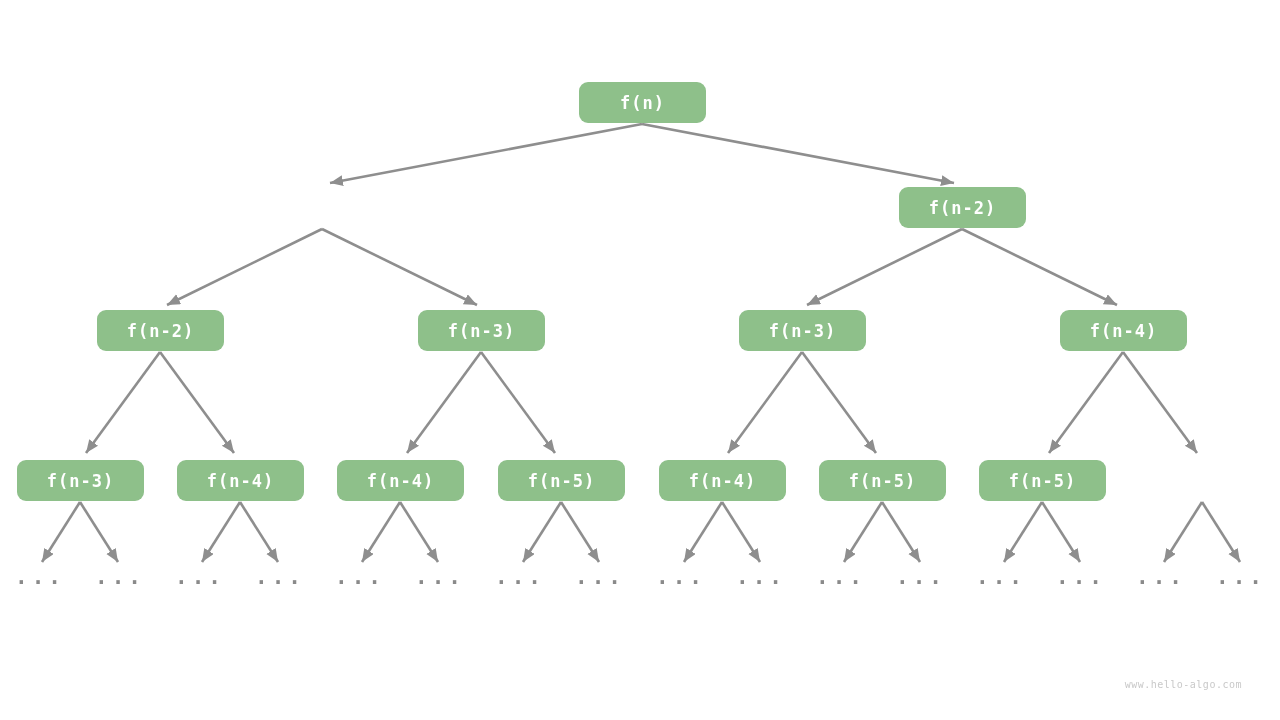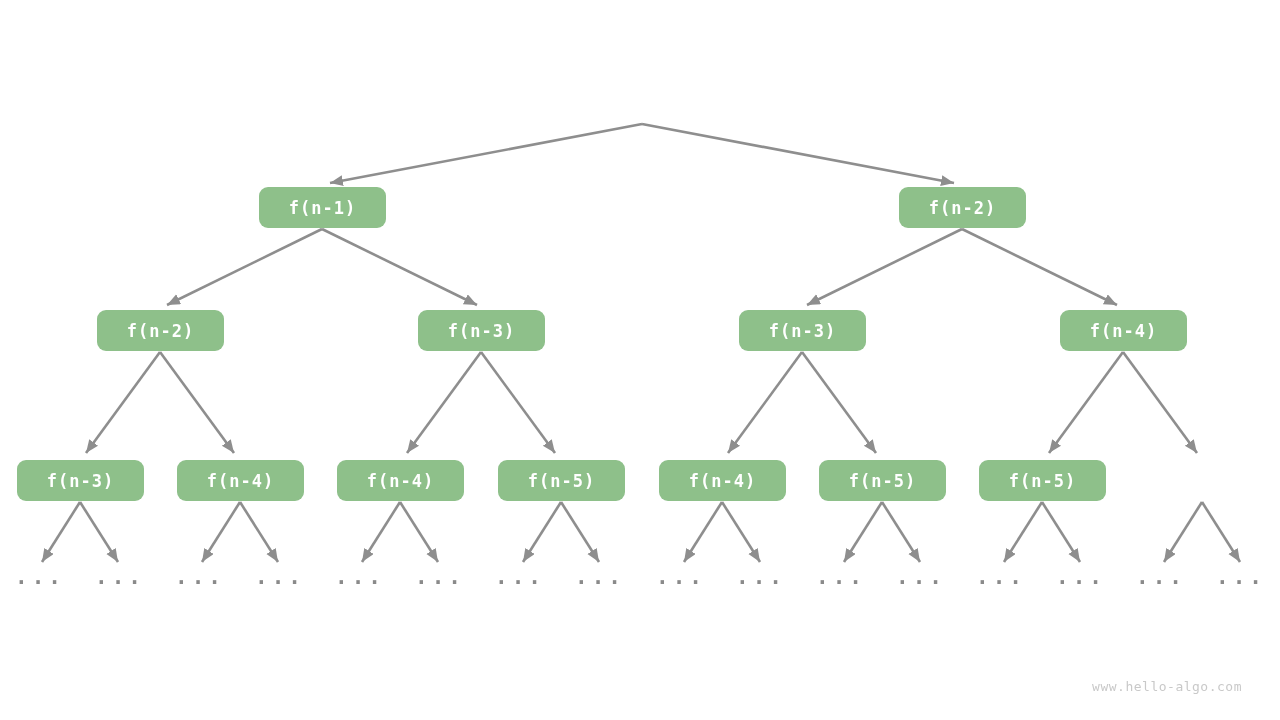--- a/index.html
+++ b/index.html
@@ -51,21 +51,21 @@
     font-size: 21px;
     font-weight: bold;
     letter-spacing: 4px;
     line-height: 1;
   }
   .watermark {
     position: absolute;
     top: 679px;
     right: 38px;
     color: #c9c9c9;
-    font-size: 13px;
+    font-size: 10px;
     letter-spacing: 0.5px;
   }
 </style>
 </head>
 <body>
 
 <div id="canvas">
 
   <svg id="edges" viewBox="0 0 1280 720" xmlns="http://www.w3.org/2000/svg">
     <defs>
@@ -102,22 +102,22 @@
     <line x1="722" y1="502" x2="684" y2="562" marker-end="url(#ah)"></line>
     <line x1="722" y1="502" x2="760" y2="562" marker-end="url(#ah)"></line>
     <line x1="882" y1="502" x2="844" y2="562" marker-end="url(#ah)"></line>
     <line x1="882" y1="502" x2="920" y2="562" marker-end="url(#ah)"></line>
     <line x1="1042" y1="502" x2="1004" y2="562" marker-end="url(#ah)"></line>
     <line x1="1042" y1="502" x2="1080" y2="562" marker-end="url(#ah)"></line>
     <line x1="1202" y1="502" x2="1164" y2="562" marker-end="url(#ah)"></line>
     <line x1="1202" y1="502" x2="1240" y2="562" marker-end="url(#ah)"></line>
   </svg>
 
+  <div class="node" style="left:642px;top:102px">f(n)</div>
 
-  <div class="node" style="left:322px;top:207px">f(n-1)</div>
   <div class="node" style="left:962px;top:207px">f(n-2)</div>
 
   <div class="node" style="left:160px;top:330px">f(n-2)</div>
   <div class="node" style="left:481px;top:330px">f(n-3)</div>
   <div class="node" style="left:802px;top:330px">f(n-3)</div>
   <div class="node" style="left:1123px;top:330px">f(n-4)</div>
 
   <div class="node" style="left:80px;top:480px">f(n-3)</div>
   <div class="node" style="left:240px;top:480px">f(n-4)</div>
   <div class="node" style="left:400px;top:480px">f(n-4)</div>

